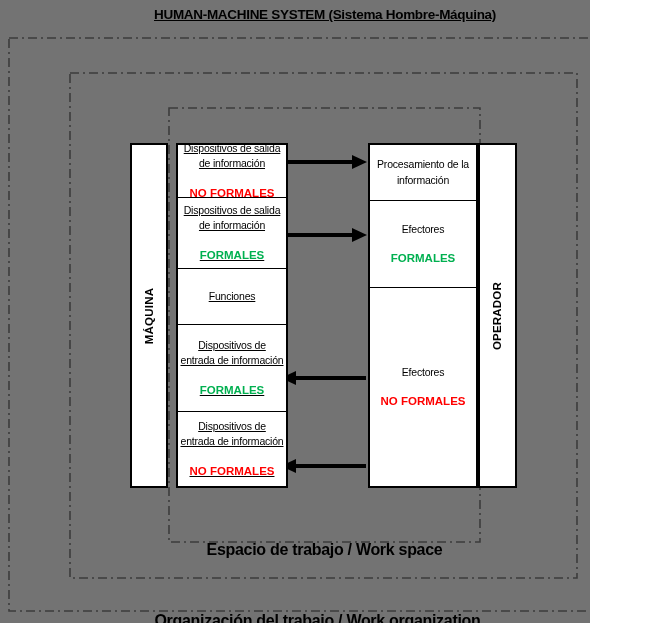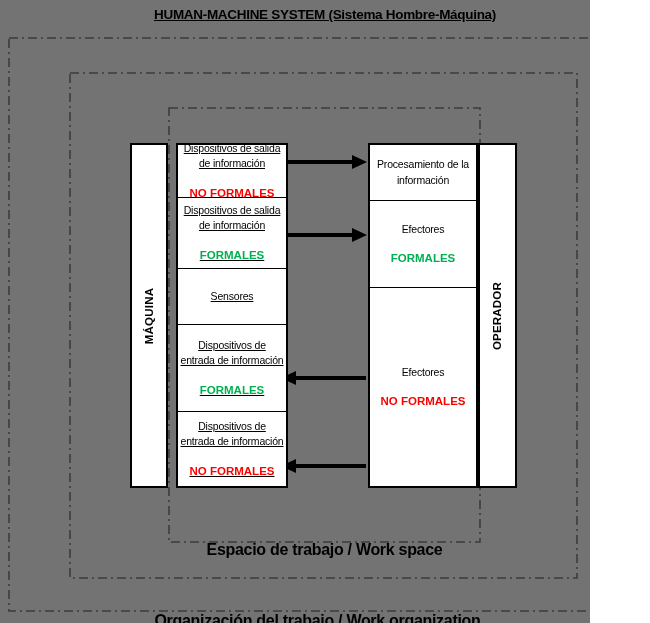--- a/index.html
+++ b/index.html
@@ -132,21 +132,21 @@
       <div>Dispositivos de salida</div>
       <div>de información</div>
       <div class="tagline"><span class="red">NO FORMALES</span></div>
     </div>
     <div class="cell" style="height:71px">
       <div>Dispositivos de salida</div>
       <div>de información</div>
       <div class="tagline"><span class="green">FORMALES</span></div>
     </div>
     <div class="cell" style="height:56px">
-      <div>Sensores</div>
+      <div>Funciones</div>
     </div>
     <div class="cell" style="height:87px">
       <div>Dispositivos de</div>
       <div>entrada de información</div>
       <div class="tagline"><span class="green">FORMALES</span></div>
     </div>
     <div class="cell">
       <div>Dispositivos de</div>
       <div>entrada de información</div>
       <div class="tagline"><span class="red">NO FORMALES</span></div>

